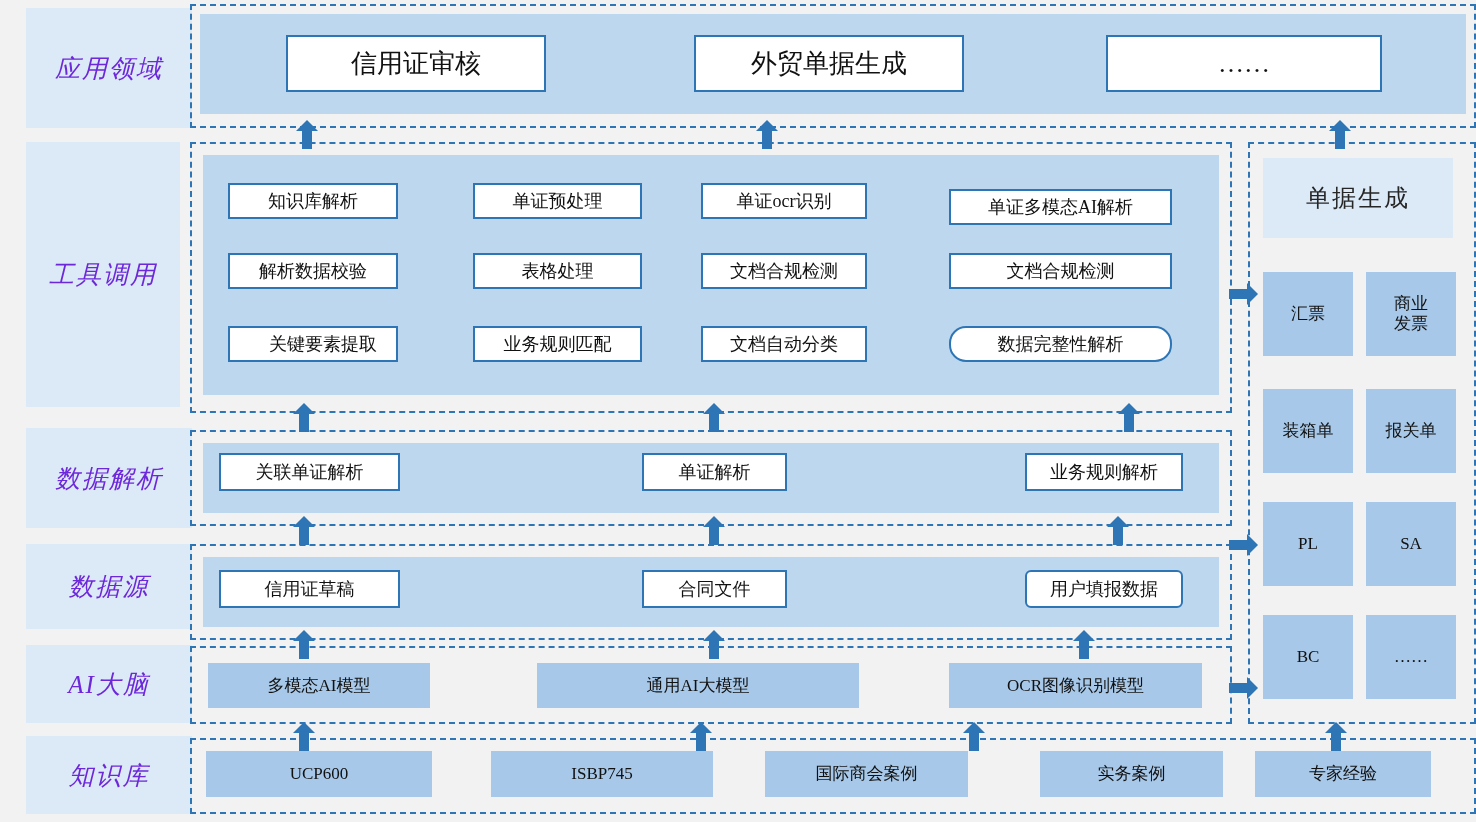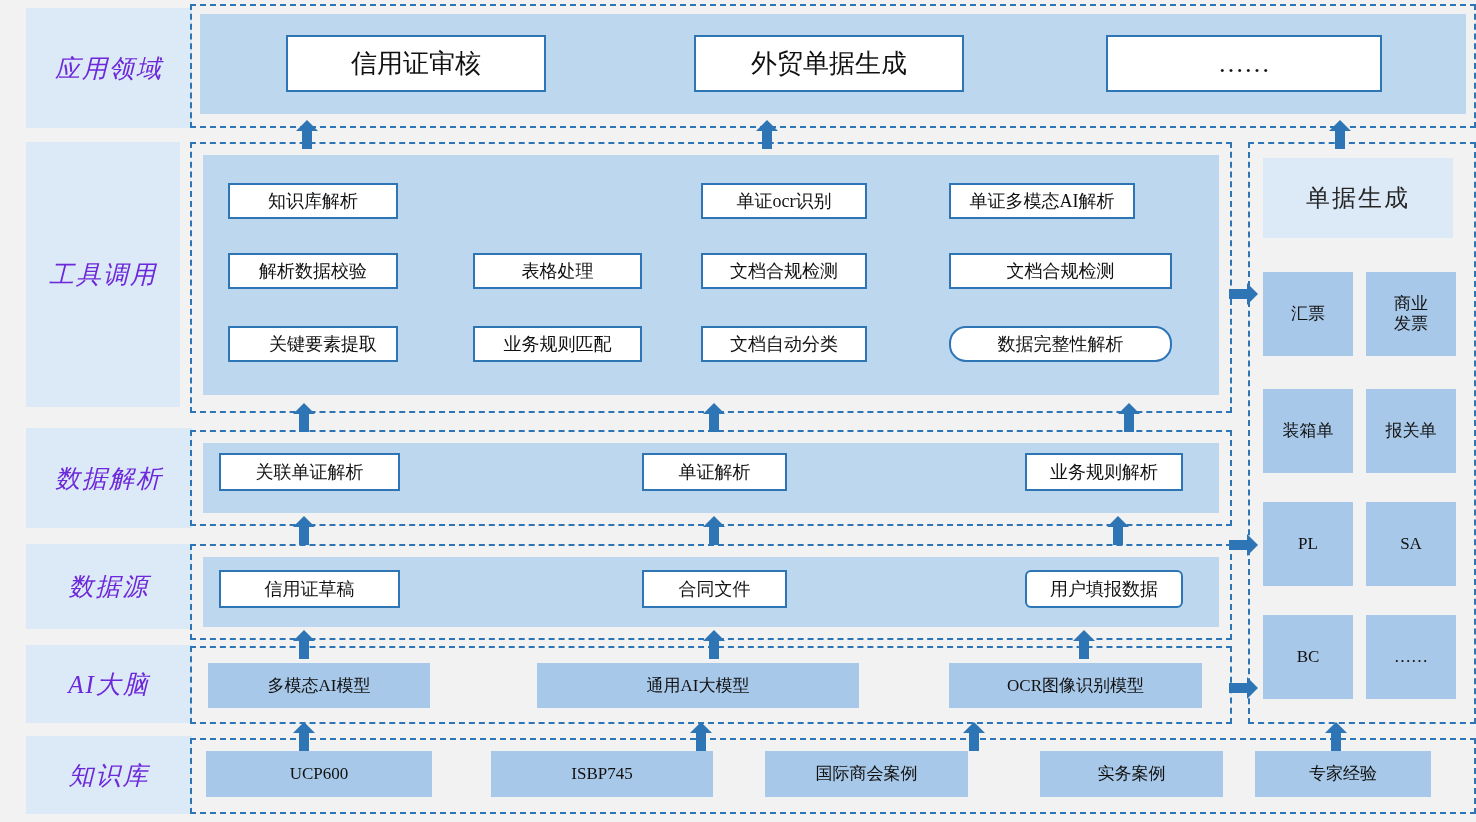--- a/index.html
+++ b/index.html
@@ -126,22 +126,23 @@
   </div>
   <div class="arrow-up" style="left:1329px;top:120px;width:22px;height:30px;">
     <div class="shaft"></div>
       <div class="head"></div>
   </div>
 
   <div class="dashed" style="left:190px;top:142px;width:1042px;height:271px;"></div>
   <div class="panel" style="left:203px;top:155px;width:1016px;height:240px;"></div>
 
   <div class="node tool" style="left:228px;top:183px;width:170px;height:36px;">知识库解析</div>
+  <div class="node tool" style="left:473px;top:183px;width:169px;height:36px;">单证预处理</div>
   <div class="node tool" style="left:701px;top:183px;width:166px;height:36px;">单证ocr识别</div>
-  <div class="node tool" style="left:949px;top:183px;width:186px;height:36px;">单证多模态AI解析</div>
+  <div class="node tool" style="left:949px;top:189px;width:223px;height:36px;">单证多模态AI解析</div>
 
   <div class="node tool" style="left:228px;top:253px;width:170px;height:36px;">解析数据校验</div>
   <div class="node tool" style="left:473px;top:253px;width:169px;height:36px;">表格处理</div>
   <div class="node tool" style="left:701px;top:253px;width:166px;height:36px;">文档合规检测</div>
   <div class="node tool" style="left:949px;top:253px;width:223px;height:36px;">文档合规检测</div>
 
   <div class="node tool" style="left:228px;top:326px;width:170px;height:36px;padding-left:20px;">关键要素提取</div>
   <div class="node tool" style="left:473px;top:326px;width:169px;height:36px;">业务规则匹配</div>
   <div class="node tool" style="left:701px;top:326px;width:166px;height:36px;">文档自动分类</div>
   <div class="node tool" style="left:949px;top:326px;width:223px;height:36px;border-radius:17px;">数据完整性解析</div>

